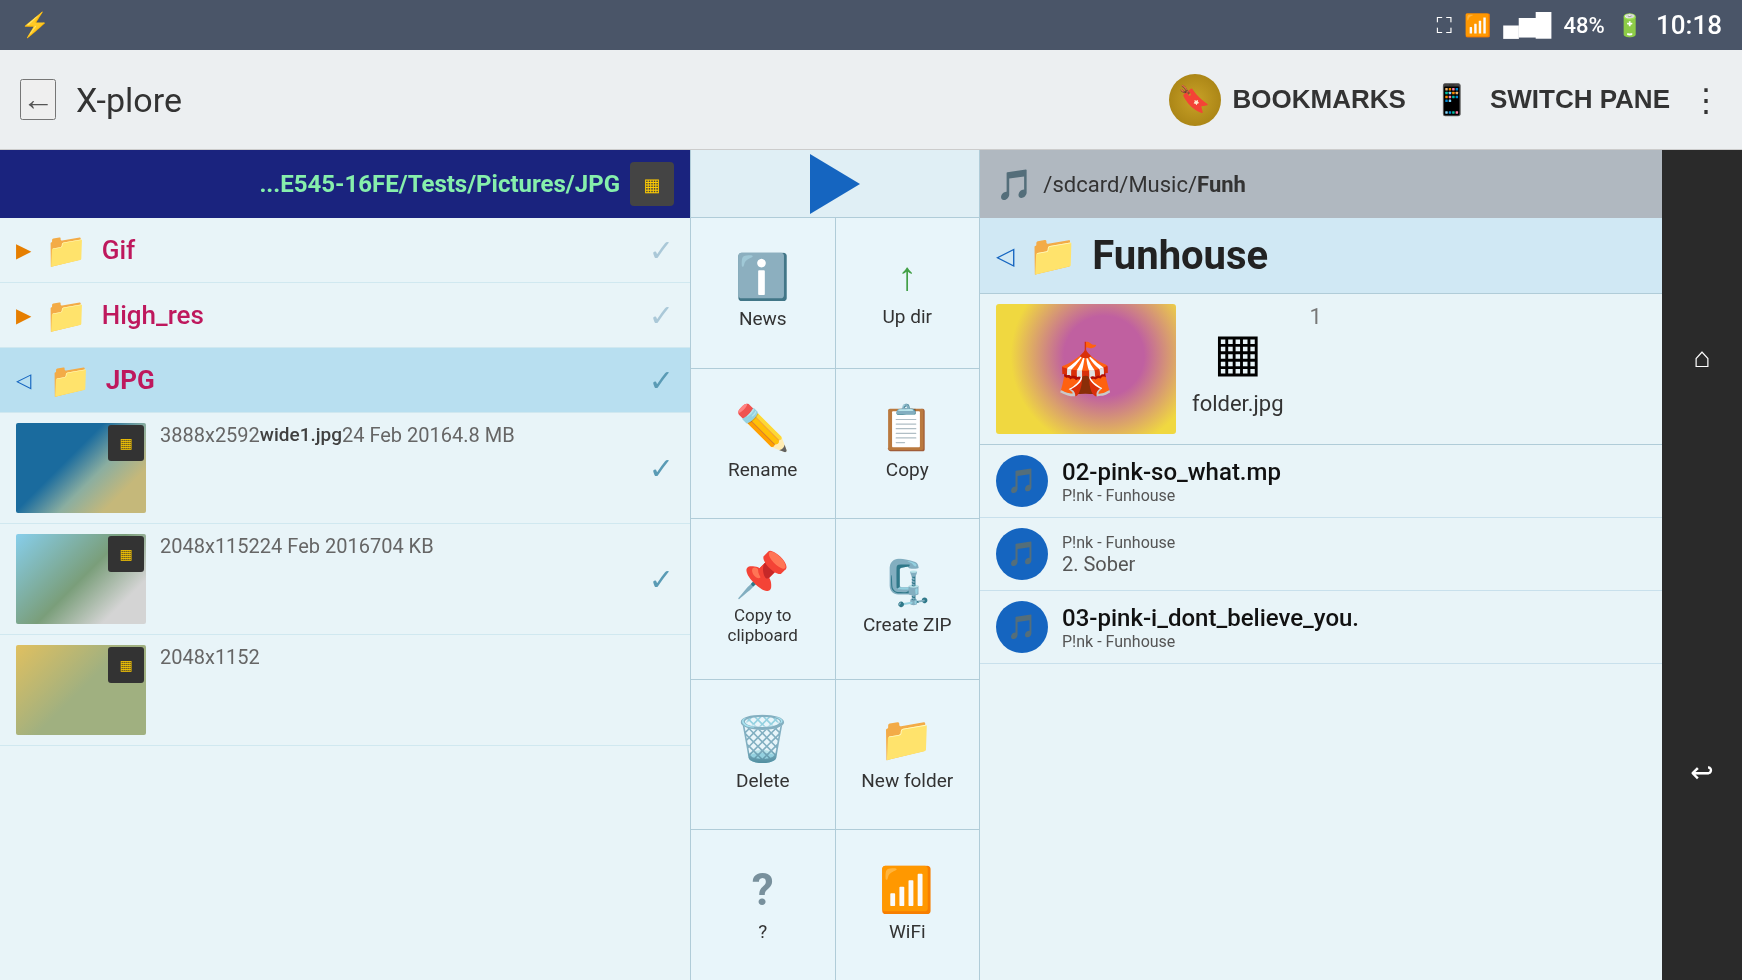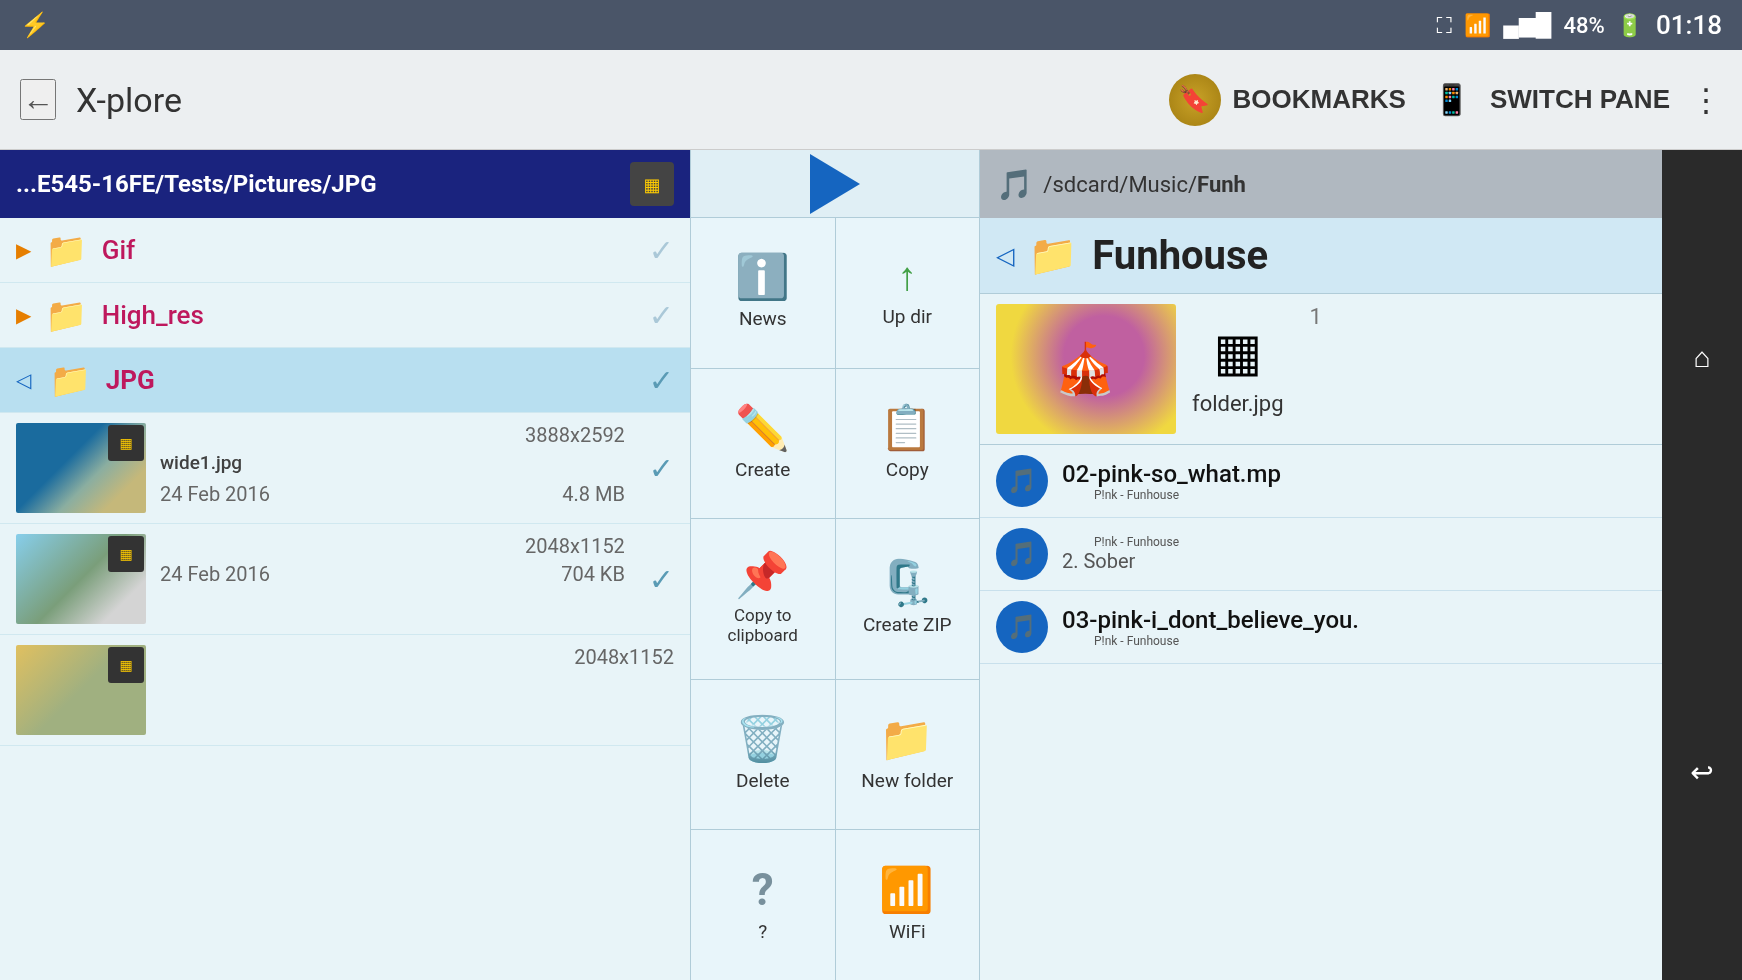--- a/index.html
+++ b/index.html
@@ -86,26 +86,27 @@
 
     .pane-header {
       height: 68px;
       background: #1a237e;
       display: flex;
       align-items: center;
       padding: 0 16px;
       gap: 10px;
     }
     .pane-header-text {
-      color: #ffffff;
+      color: #86efac;
       font-size: 24px;
       font-weight: bold;
       flex: 1;
       white-space: nowrap;
       overflow: hidden;
+      text-align: right;
     }
     .pane-header-icon {
       width: 44px; height: 44px;
       background: #444;
       border-radius: 4px;
       display: flex; align-items: center; justify-content: center;
       font-size: 18px; color: #ffcc00;
     }
 
     .file-list { flex: 1; overflow-y: auto; }
@@ -146,21 +147,21 @@
     }
     .file-thumb-overlay {
       position: absolute;
       top: 2px; right: 2px;
       width: 36px; height: 36px;
       background: #333;
       border-radius: 3px;
       display: flex; align-items: center; justify-content: center;
       font-size: 14px; color: #ffcc00;
     }
-    .file-info { flex: 1; display: flex; flex-direction: column; }
+    .file-info { flex: 1; display: flex; flex-direction: row; }
     .file-dims { font-size: 20px; color: #666; text-align: right; margin-bottom: 4px; }
     .file-name { font-size: 19px; color: #404040; font-weight: 500; margin-bottom: 8px; }
     .file-meta { display: flex; justify-content: space-between; font-size: 20px; color: #666; }
     .file-check { margin-left: 10px; color: #5a9bb5; font-size: 30px; align-self: center; }
 
     
     .thumb-beach { background: linear-gradient(135deg, #1a6b9e 40%, #8baea0 60%, #c5b87a 80%); }
     .thumb-statue { background: linear-gradient(135deg, #87ceeb 0%, #7a9e7a 50%, #d4d4d4 80%); }
     .thumb-third { background: linear-gradient(135deg, #e0c060 0%, #a0b080 50%); }
 
@@ -276,21 +277,21 @@
     .music-item {
       display: flex;
       align-items: center;
       padding: 10px 16px;
       gap: 14px;
       border-bottom: 1px solid #c8e0ec;
       cursor: pointer;
     }
     .music-info { flex: 1; }
     .music-title { font-size: 24px; color: #111; font-weight: 500; }
-    .music-artist { font-size: 12px; color: #555; margin-left: 32px; }
+    .music-artist { font-size: 16px; color: #555; }
     .music-track { font-size: 20px; color: #555; }
     .music-cd-icon {
       width: 52px; height: 52px;
       background: #1565c0;
       border-radius: 50%;
       display: flex; align-items: center; justify-content: center;
       color: white; font-size: 24px;
       flex-shrink: 0;
     }
 
@@ -319,21 +320,21 @@
 <div id="status-bar">
   <div class="status-left">
     <span class="usb-icon">⚡</span>
   </div>
   <div class="status-right">
     <span>⛶</span>
     <span style="color:white;font-size:22px;">📶</span>
     <span>▄▆█</span>
     <span>48%</span>
     <span>🔋</span>
-    <span style="font-size:26px;">01:18</span>
+    <span style="font-size:26px;">10:18</span>
   </div>
 </div>
 
 <div id="top-bar">
   <button class="back-btn">←</button>
   <span class="app-title">X-plore</span>
 
   <button class="bookmarks-btn">
     <div class="bookmarks-icon">🔖</div>
     <span>BOOKMARKS</span>
@@ -433,21 +434,21 @@
         <span class="menu-item-label">News</span>
       </div>
 
       <div class="menu-item">
         <span class="menu-item-icon" style="color:#43a047;font-size:40px;">↑</span>
         <span class="menu-item-label">Up dir</span>
       </div>
 
       <div class="menu-item">
         <span class="menu-item-icon" style="color:#1565c0;">✏️</span>
-        <span class="menu-item-label">Create</span>
+        <span class="menu-item-label">Rename</span>
       </div>
 
       <div class="menu-item">
         <span class="menu-item-icon" style="color:#78909c;">📋</span>
         <span class="menu-item-label">Copy</span>
       </div>
 
       <div class="menu-item">
         <span class="menu-item-icon" style="color:#f9a825;">📌</span>
         <span class="menu-item-label" style="font-size:17px;">Copy to clipboard</span>

